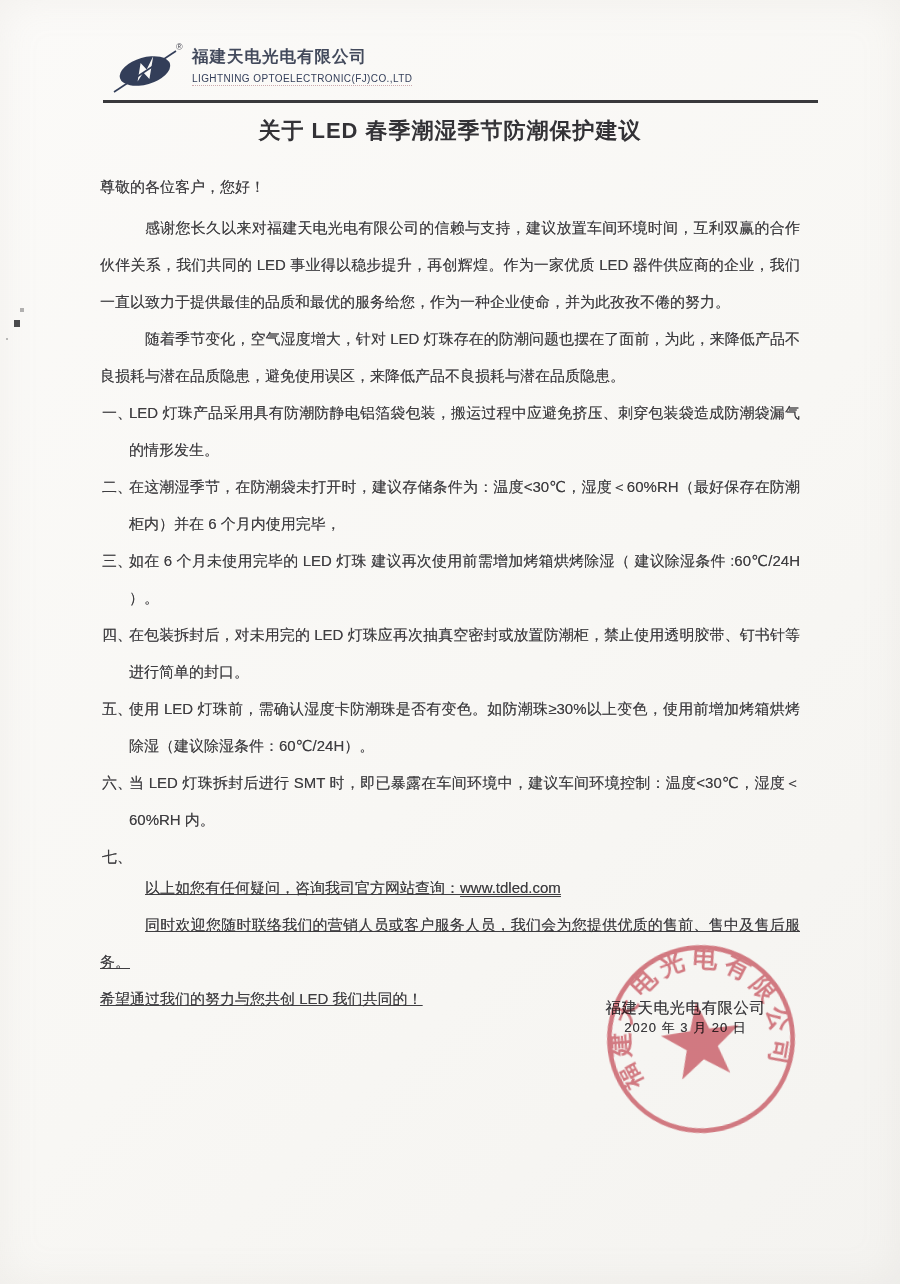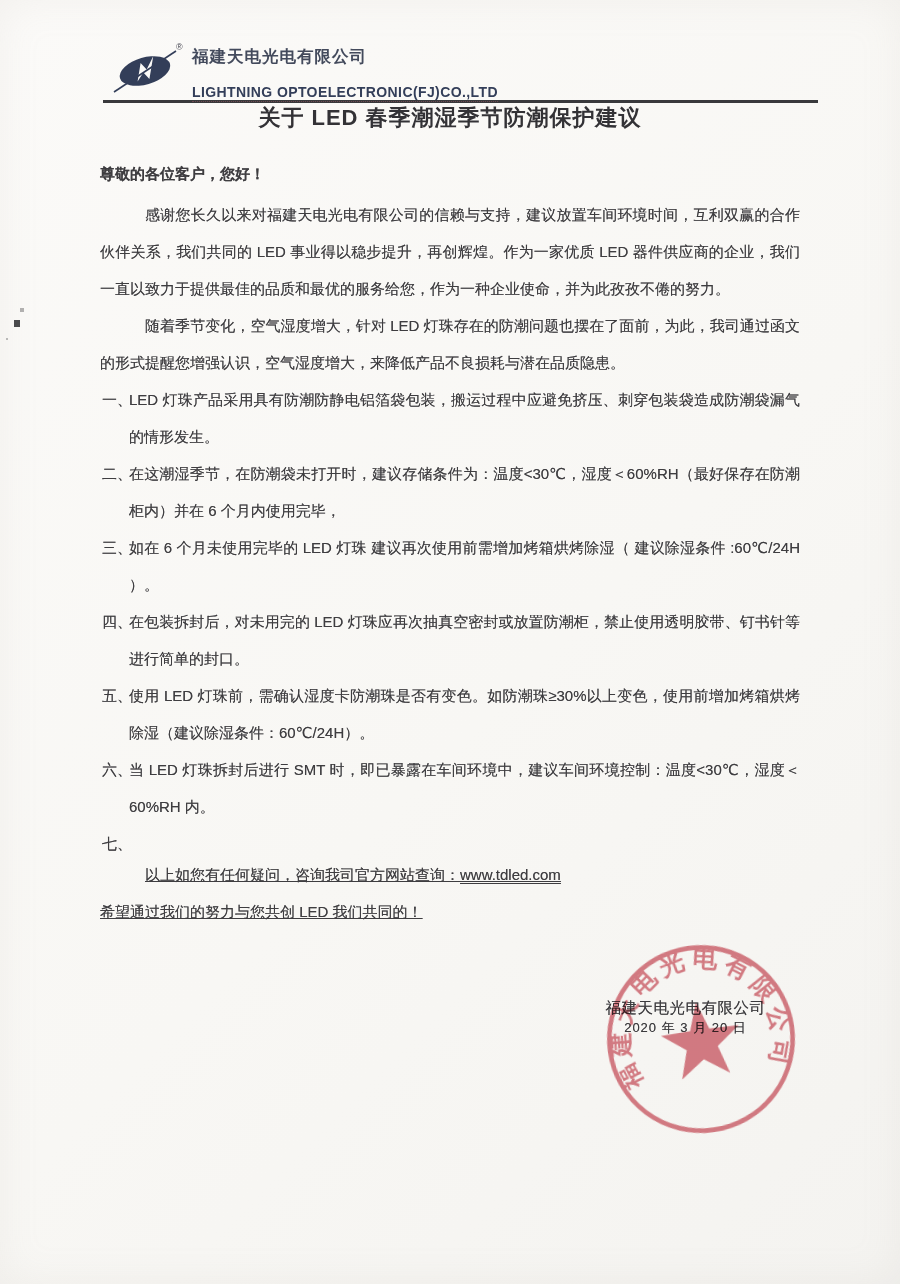--- a/index.html
+++ b/index.html
@@ -20,40 +20,40 @@
   .header { position: relative; padding-top: 46px; }
   .logo-row { position: relative; margin-left: 112px; height: 48px; }
   .logo-svg { position: absolute; left: 0; top: 2px; }
   .reg-mark { position: absolute; left: 64px; top: -4px; font-size: 9px; color: #4a4a55; }
   .company-block { position: absolute; left: 80px; top: 0; }
   .company-cn {
     font-size: 16.5px; font-weight: bold; color: #434a5c;
     letter-spacing: 1px;
   }
   .company-en {
-    margin-top: 16px; font-size: 14px; font-weight: bold; color: #333e59;
+    margin-top: 4px; font-size: 10px; font-weight: normal; color: #333e59;
     letter-spacing: 0.4px; border-bottom: 1px dotted rgba(160,90,100,0.5);
     display: inline-block; padding-bottom: 1px;
   }
   .header-rule {
     margin: 6px 82px 0 103px; height: 2.5px; background: #39393c; border: 0;
   }
 
   
   .doc-title {
-    text-align: center;
+    margin-top: 13px; text-align: center;
     font-size: 22px; font-weight: bold; color: #333236; letter-spacing: 1px;
   }
 
   
   .body-text {
     padding: 0 100px; font-size: 15px; line-height: 37px;
     text-align: justify; text-shadow: 0 0 0.5px rgba(62,61,64,0.65);
   }
-  .greeting { margin-top: 22px; margin-bottom: 4px; font-weight: bold; }
+  .greeting { margin-top: 22px; margin-bottom: 4px; }
   .para-indent { text-indent: 45px; }
 
   .item { position: relative; padding-left: 29px; }
   .item .num { position: absolute; left: 2px; top: 0; }
 
   .closing { margin-top: 31px; text-decoration: underline; }
   .website { text-decoration: underline; text-underline-offset: 3px; }
   .closing-last { text-indent: 0; }
 
   
@@ -103,21 +103,21 @@
   </div>
 
   <div class="doc-title">关于 LED 春季潮湿季节防潮保护建议</div>
 
   <div class="body-text">
 
     <p class="greeting">尊敬的各位客户，您好！</p>
 
     <p class="para-indent">感谢您长久以来对福建天电光电有限公司的信赖与支持，建议放置车间环境时间，互利双赢的合作伙伴关系，我们共同的 LED 事业得以稳步提升，再创辉煌。作为一家优质 LED 器件供应商的企业，我们一直以致力于提供最佳的品质和最优的服务给您，作为一种企业使命，并为此孜孜不倦的努力。</p>
 
-    <p class="para-indent">随着季节变化，空气湿度增大，针对 LED 灯珠存在的防潮问题也摆在了面前，为此，我司通过函文的形式提醒您增强认识，空气湿度增大，来降低产品不良损耗与潜在品质隐患。</p>
+    <p class="para-indent">随着季节变化，空气湿度增大，针对 LED 灯珠存在的防潮问题也摆在了面前，为此，来降低产品不良损耗与潜在品质隐患，避免使用误区，来降低产品不良损耗与潜在品质隐患。</p>
 
     <div class="item">
       <span class="num">一、</span>
       <span>LED 灯珠产品采用具有防潮防静电铝箔袋包装，搬运过程中应避免挤压、刺穿包装袋造成防潮袋漏气的情形发生。</span>
     </div>
     <div class="item">
       <span class="num">二、</span>
       <span>在这潮湿季节，在防潮袋未打开时，建议存储条件为：温度&lt;30℃，湿度＜60%RH（最好保存在防潮柜内）并在 6 个月内使用完毕，</span>
     </div>
     <div class="item">
@@ -135,20 +135,21 @@
     <div class="item">
       <span class="num">六、</span>
       <span>当 LED 灯珠拆封后进行 SMT 时，即已暴露在车间环境中，建议车间环境控制：温度&lt;30℃，湿度＜60%RH 内。</span>
     </div>
     <div class="item">
       <span class="num">七、</span>
     </div>
 
     <div class="closing">
       <p class="para-indent"><span>以上如您有任何疑问，咨询我司官方网站查询：</span><span class="website">www.tdled.com</span></p>
+      <p class="para-indent">同时欢迎您随时联络我们的营销人员或客户服务人员，我们会为您提供优质的售前、售中及售后服务。</p>
       <p class="closing-last">希望通过我们的努力与您共创 LED 我们共同的！</p>
     </div>
   </div>
 
   <div class="signature">
     <div class="sig-company">福建天电光电有限公司</div>
     <div class="sig-date">2020 年 3 月 20 日</div>
   </div>
 
   <svg class="stamp" width="206" height="206" viewBox="0 0 200 200">

